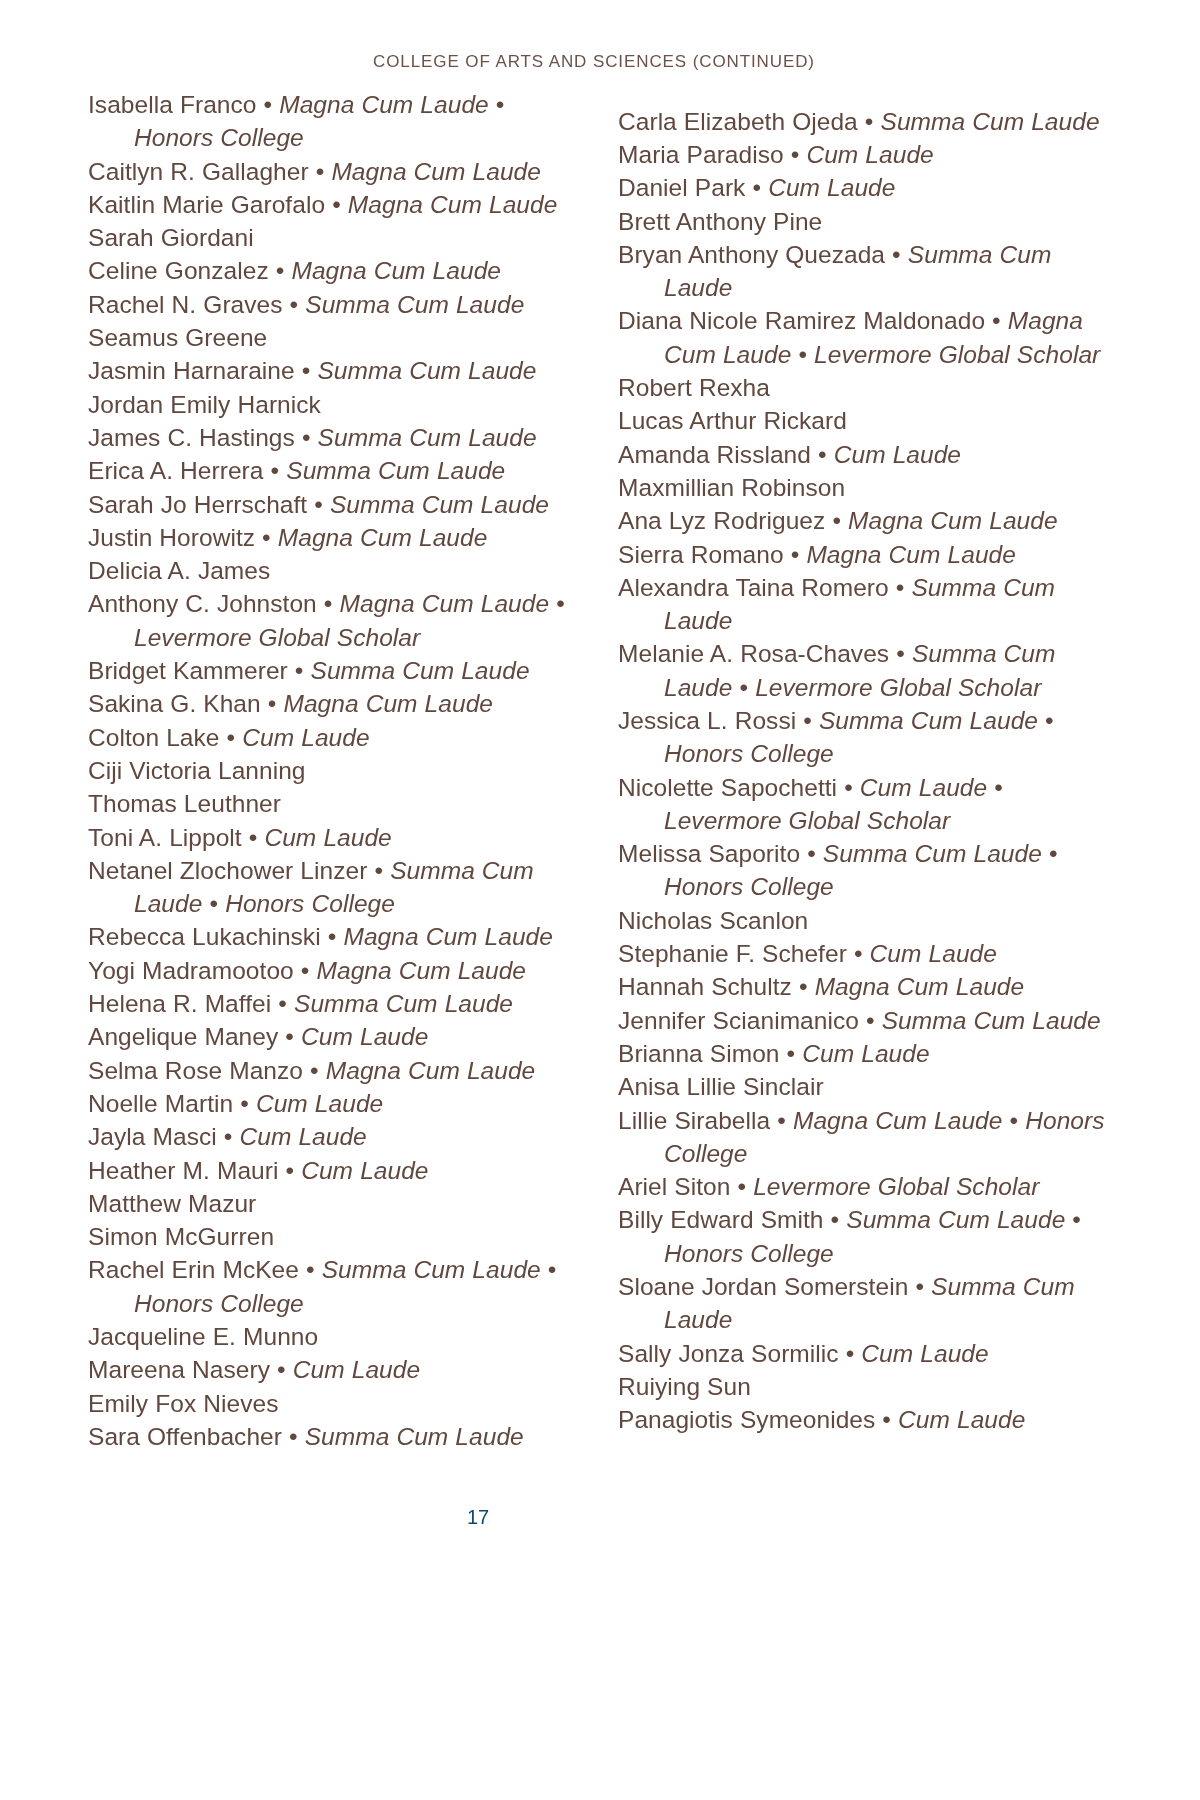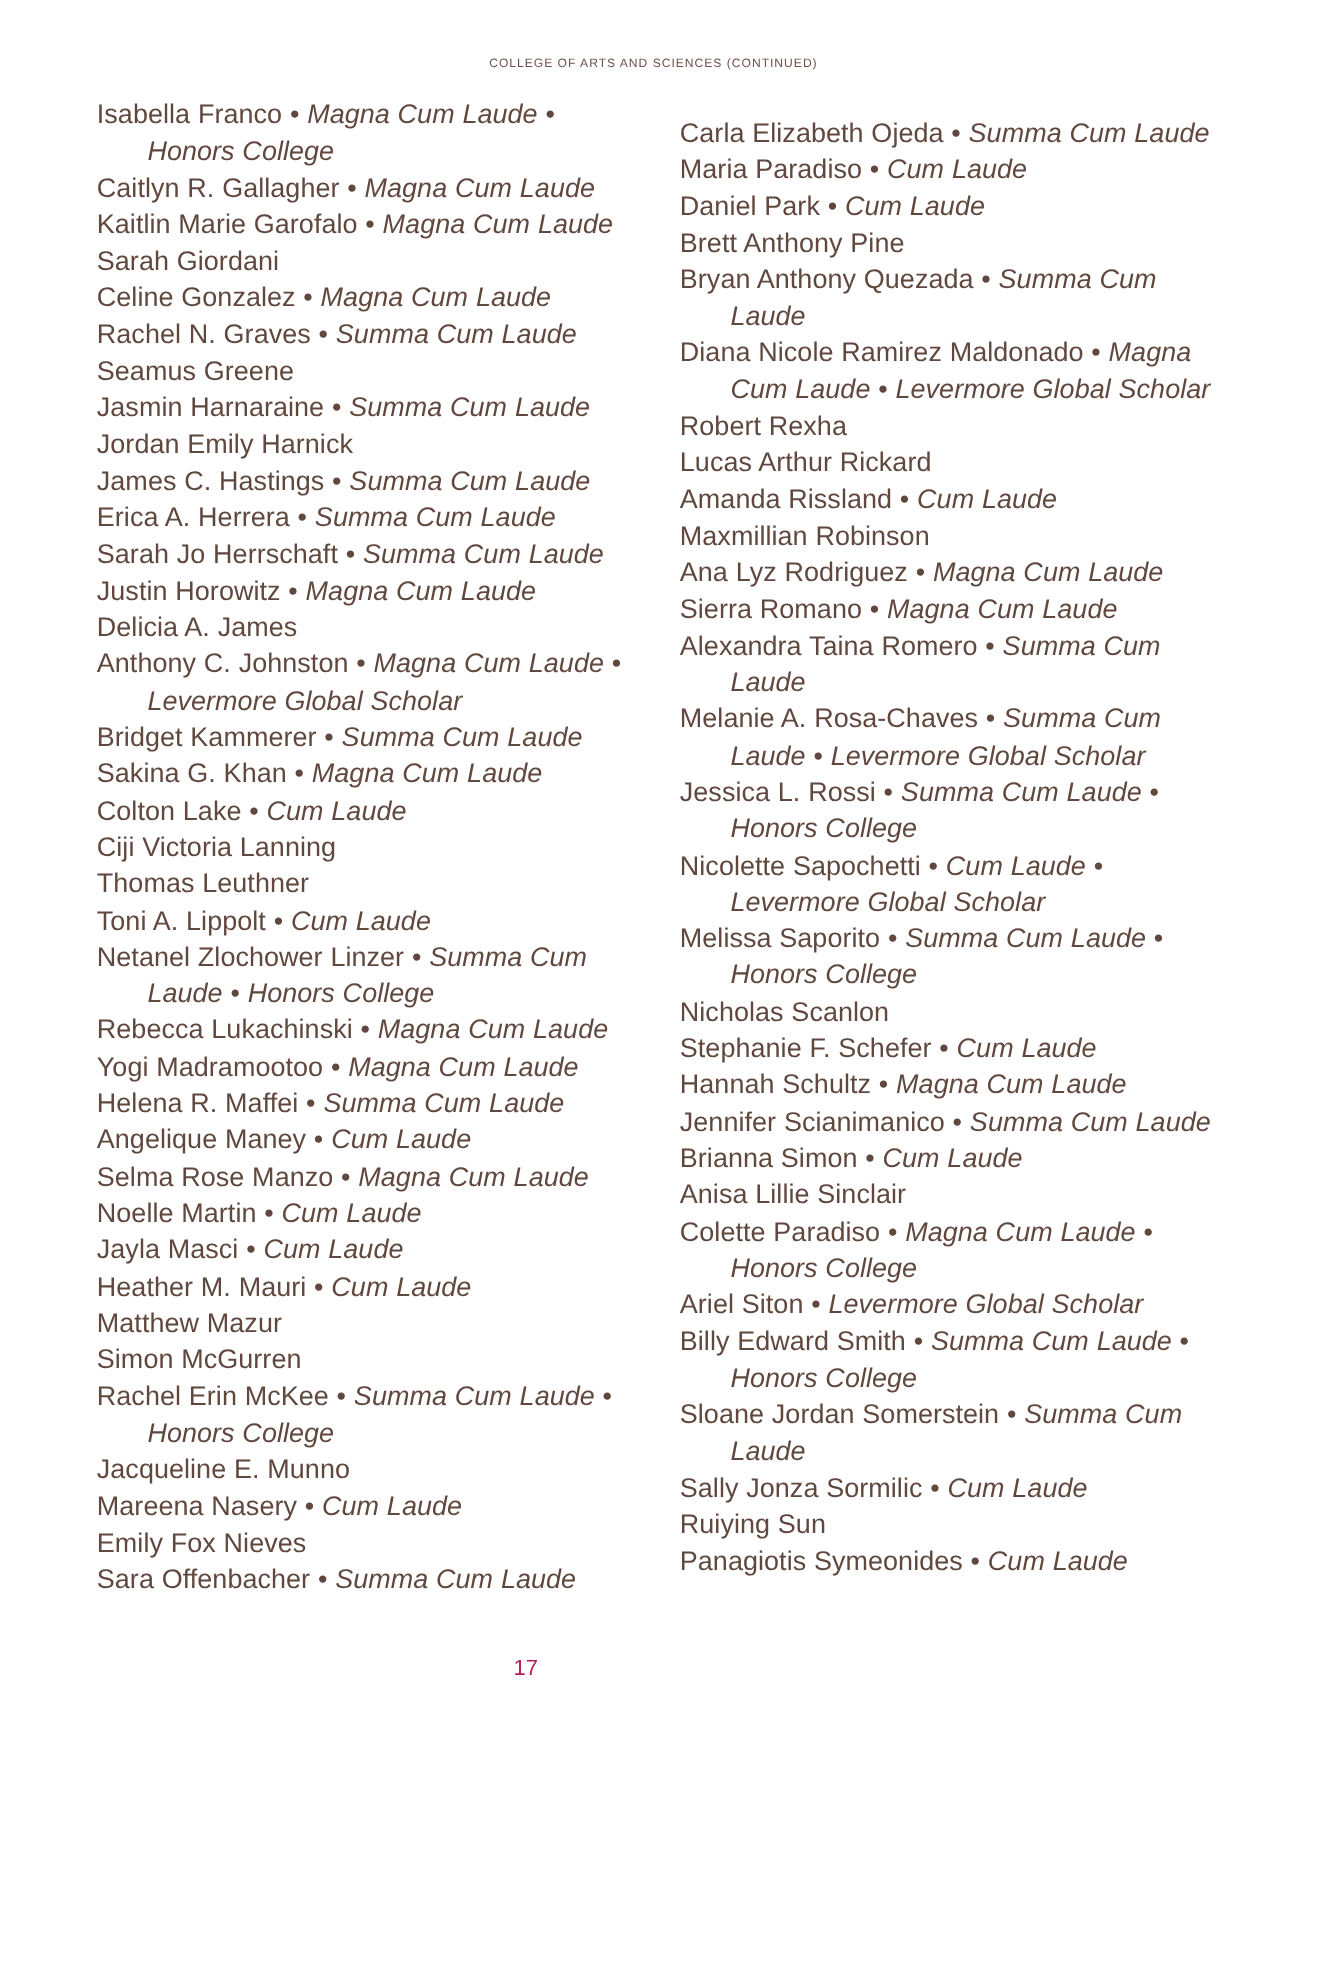--- a/index.html
+++ b/index.html
@@ -21,21 +21,21 @@
     box-sizing: border-box;
     padding: 0;
     overflow: hidden;
   }
   .running-head {
     position: absolute;
     top: 52px;
     left: 0;
     width: 1188px;
     text-align: center;
-    font-size: 11px;
+    font-size: 17px;
     letter-spacing: 0.9px;
     color: #6b5248;
     font-weight: 400;
   }
   .columns {
     position: absolute;
     top: 88px;
     left: 88px;
     width: 1024px;
     display: flex;
@@ -65,21 +65,21 @@
   .entry .sep {
     font-style: normal;
   }
   .page-number {
     position: absolute;
     left: 0;
     top: 1506px;
     width: 956px;
     text-align: center;
     font-size: 20px;
-    color: #be185d;
+    color: #0c4a6e;
   }
 </style>
 </head>
 <body>
 
 <div class="page">
 
   <div class="running-head">COLLEGE OF ARTS AND SCIENCES (CONTINUED)</div>
 
   <div class="columns">
@@ -139,21 +139,21 @@
         <div class="entry"><span class="nm">Melanie A. Rosa-Chaves</span><span class="sep"> • </span><span class="hon">Summa Cum Laude</span><span class="sep"> • </span><span class="hon">Levermore Global Scholar</span></div>
         <div class="entry"><span class="nm">Jessica L. Rossi</span><span class="sep"> • </span><span class="hon">Summa Cum Laude</span><span class="sep"> • </span><span class="hon">Honors College</span></div>
         <div class="entry"><span class="nm">Nicolette Sapochetti</span><span class="sep"> • </span><span class="hon">Cum Laude</span><span class="sep"> • </span><span class="hon">Levermore Global Scholar</span></div>
         <div class="entry"><span class="nm">Melissa Saporito</span><span class="sep"> • </span><span class="hon">Summa Cum Laude</span><span class="sep"> • </span><span class="hon">Honors College</span></div>
         <div class="entry"><span class="nm">Nicholas Scanlon</span></div>
         <div class="entry"><span class="nm">Stephanie F. Schefer</span><span class="sep"> • </span><span class="hon">Cum Laude</span></div>
         <div class="entry"><span class="nm">Hannah Schultz</span><span class="sep"> • </span><span class="hon">Magna Cum Laude</span></div>
         <div class="entry"><span class="nm">Jennifer Scianimanico</span><span class="sep"> • </span><span class="hon">Summa Cum Laude</span></div>
         <div class="entry"><span class="nm">Brianna Simon</span><span class="sep"> • </span><span class="hon">Cum Laude</span></div>
         <div class="entry"><span class="nm">Anisa Lillie Sinclair</span></div>
-        <div class="entry"><span class="nm">Colette Paradiso</span><span class="sep"> • </span><span class="hon">Magna Cum Laude</span><span class="sep"> • </span><span class="hon">Honors College</span></div>
+        <div class="entry"><span class="nm">Lillie Sirabella</span><span class="sep"> • </span><span class="hon">Magna Cum Laude</span><span class="sep"> • </span><span class="hon">Honors College</span></div>
         <div class="entry"><span class="nm">Ariel Siton</span><span class="sep"> • </span><span class="hon">Levermore Global Scholar</span></div>
         <div class="entry"><span class="nm">Billy Edward Smith</span><span class="sep"> • </span><span class="hon">Summa Cum Laude</span><span class="sep"> • </span><span class="hon">Honors College</span></div>
         <div class="entry"><span class="nm">Sloane Jordan Somerstein</span><span class="sep"> • </span><span class="hon">Summa Cum Laude</span></div>
         <div class="entry"><span class="nm">Sally Jonza Sormilic</span><span class="sep"> • </span><span class="hon">Cum Laude</span></div>
         <div class="entry"><span class="nm">Ruiying Sun</span></div>
         <div class="entry"><span class="nm">Panagiotis Symeonides</span><span class="sep"> • </span><span class="hon">Cum Laude</span></div>
       </div>
   </div>
 
   <div class="page-number">17</div>

